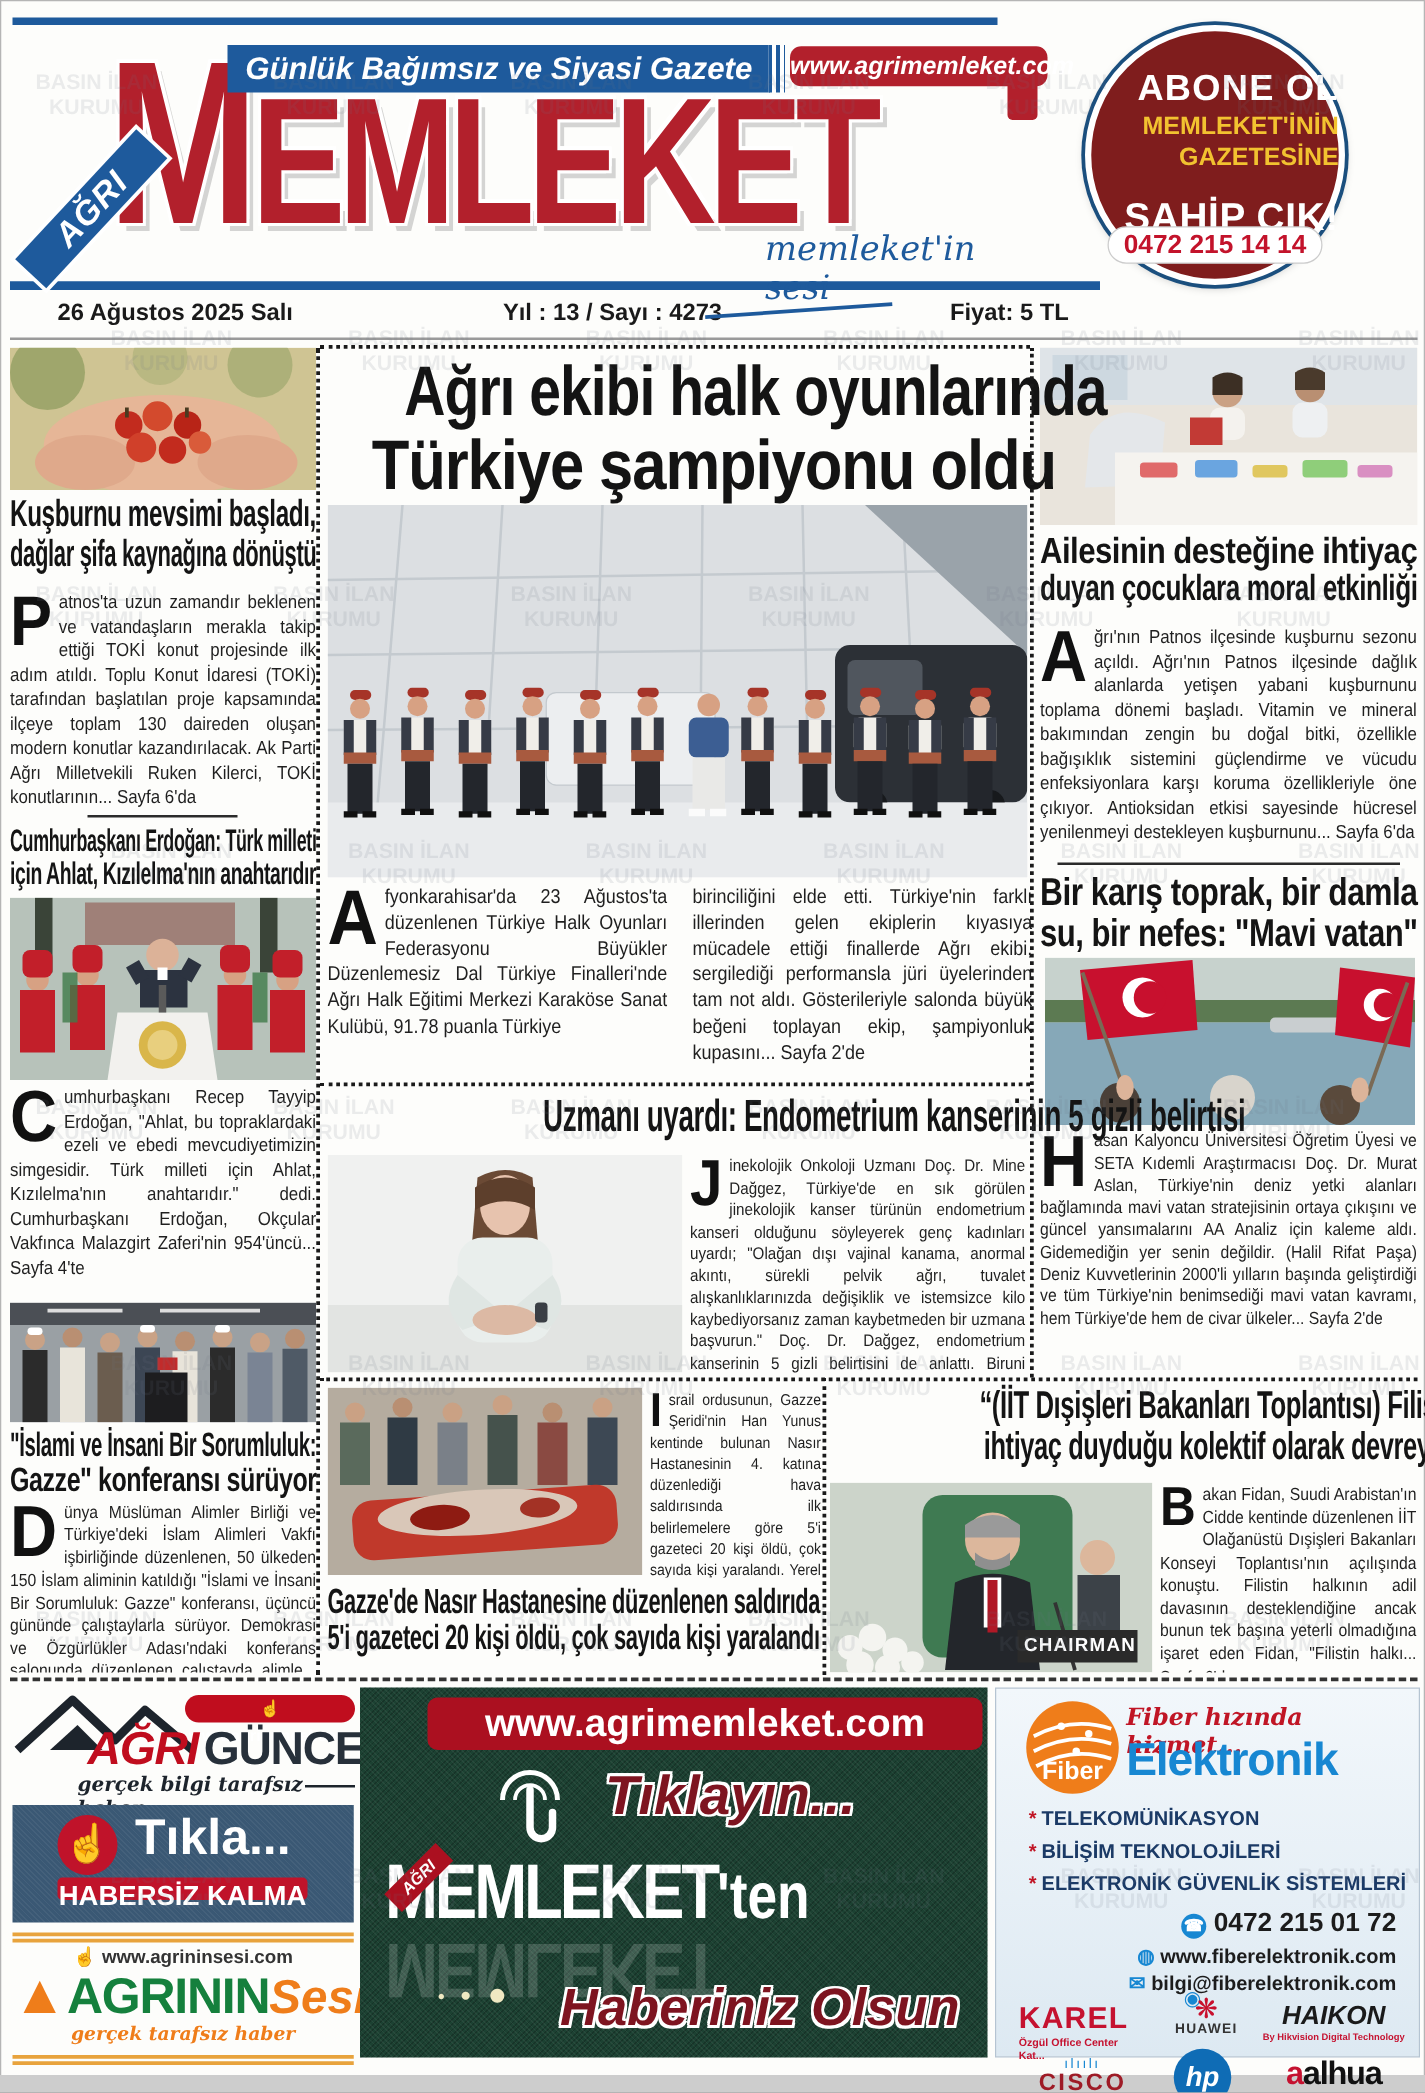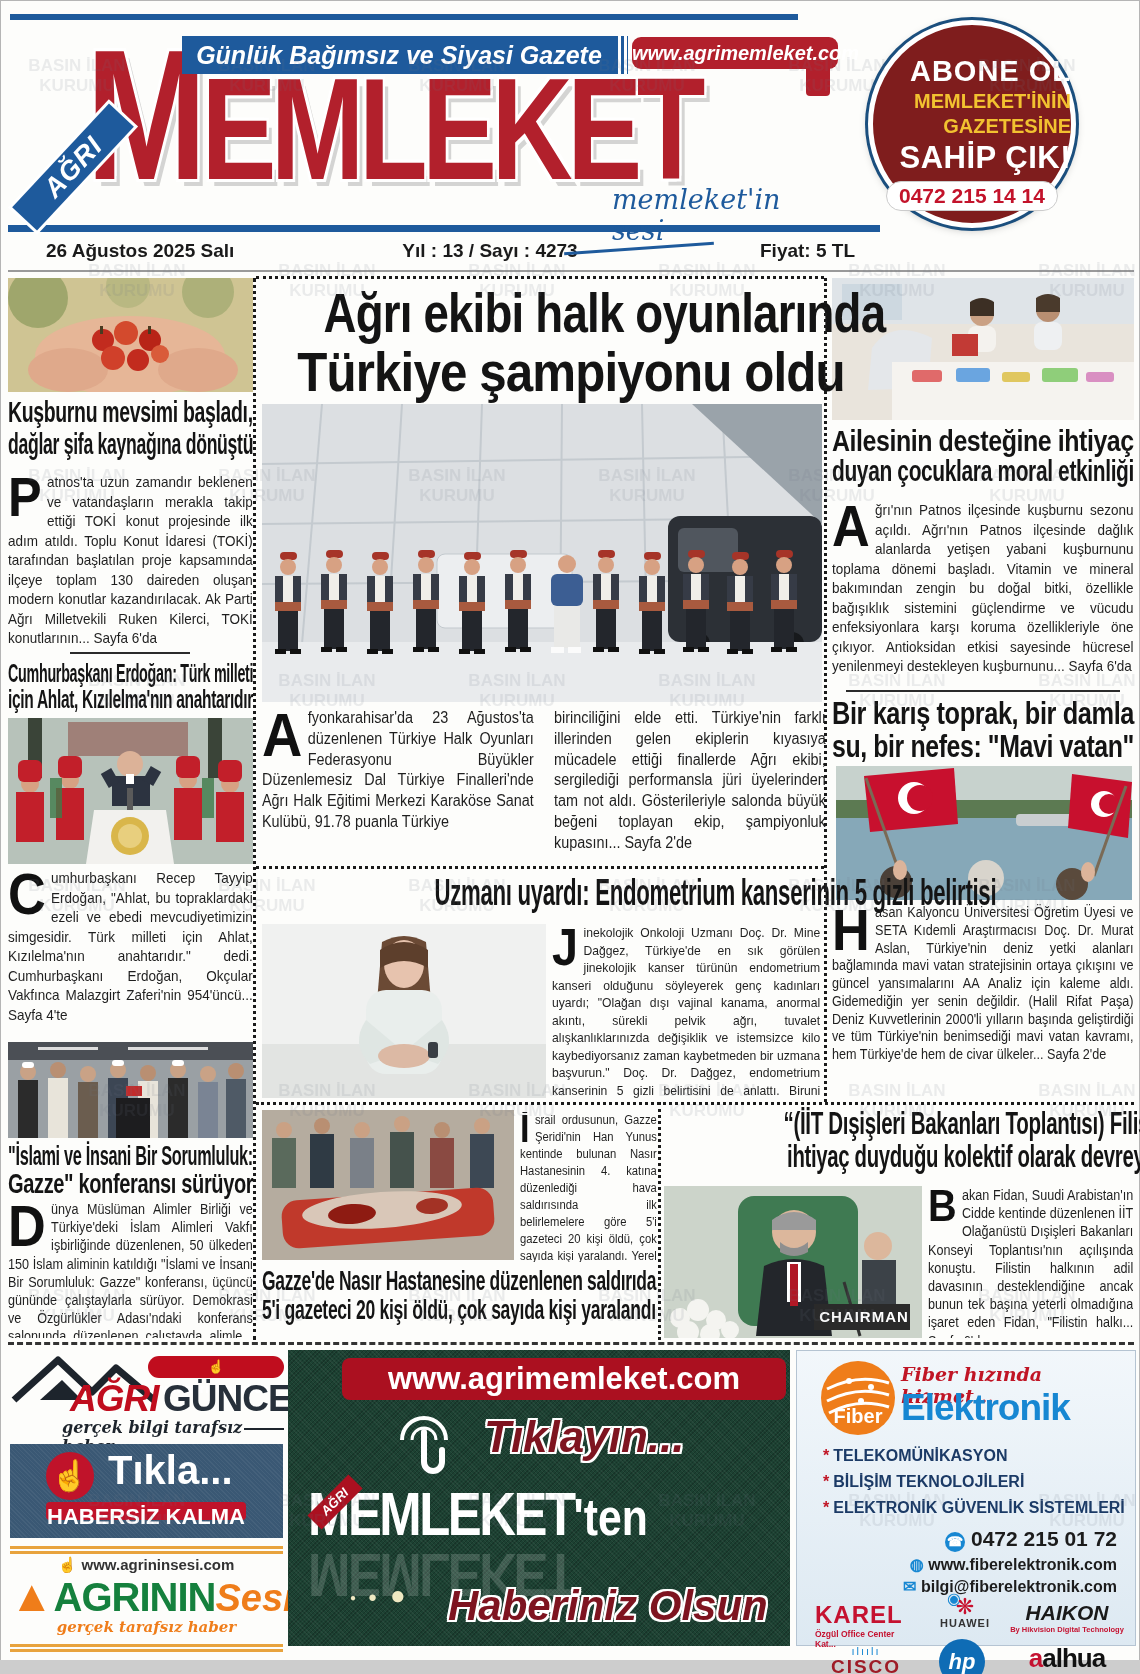--- a/index.html
+++ b/index.html
@@ -26,21 +26,21 @@
       text-align:center;letter-spacing:1px;box-shadow:0 0 0 3px #fff;}
   .slogan{left:612px;top:184px;width:220px;color:#1e5a9c;z-index:5;
       font-family:"DejaVu Serif",serif;font-style:italic;font-weight:400;font-size:27px;}
   .slogan::after{content:"";position:absolute;left:-48px;bottom:-4px;width:150px;height:3px;
       background:#1e5a9c;transform:rotate(-4deg);}
   .badge{left:868px;top:20px;width:208px;height:208px;border-radius:50%;background:#7f1d1d;z-index:6;
       border:5px solid #fff;box-shadow:0 0 0 3px #1b4f7e,0 2px 8px rgba(0,0,0,.25);
       display:flex;flex-direction:column;align-items:flex-end;justify-content:flex-start;padding-top:30px;box-sizing:border-box;}
   .badge .b1{color:#fff;font-weight:800;font-size:29px;letter-spacing:1px;}
   .badge .b2{color:#f2c230;font-weight:800;font-size:20px;margin-top:2px;}
-  .badge .b4{color:#fff;font-weight:800;font-size:31px;margin-top:2px;letter-spacing:.5px;}
+  .badge .b4{color:#fff;font-weight:800;font-size:31px;margin-top:18px;letter-spacing:.5px;}
   .badge .pill{position:absolute;bottom:12px;left:50%;transform:translateX(-50%);background:#fff;
       border-radius:16px;padding:2px 12px;color:#c3132b;font-weight:800;font-size:21px;white-space:nowrap;
       border:1px solid #ccc;}
   .bluebar2{left:8px;top:225px;width:872px;height:7px;background:#1e5a9c;}
   .dateline{font-weight:600;font-size:19px;color:#1a1a1a;top:240px;}
   .grayline{left:8px;top:270px;width:1126px;height:2px;background:#9a9a9a;}
   
   .hl{font-weight:700;color:#141414;line-height:1.05;letter-spacing:-.5px;white-space:nowrap;z-index:5;}
   .hl .fit{display:inline-block;white-space:nowrap;transform-origin:left center;}
   .hl.center{text-align:center;}

